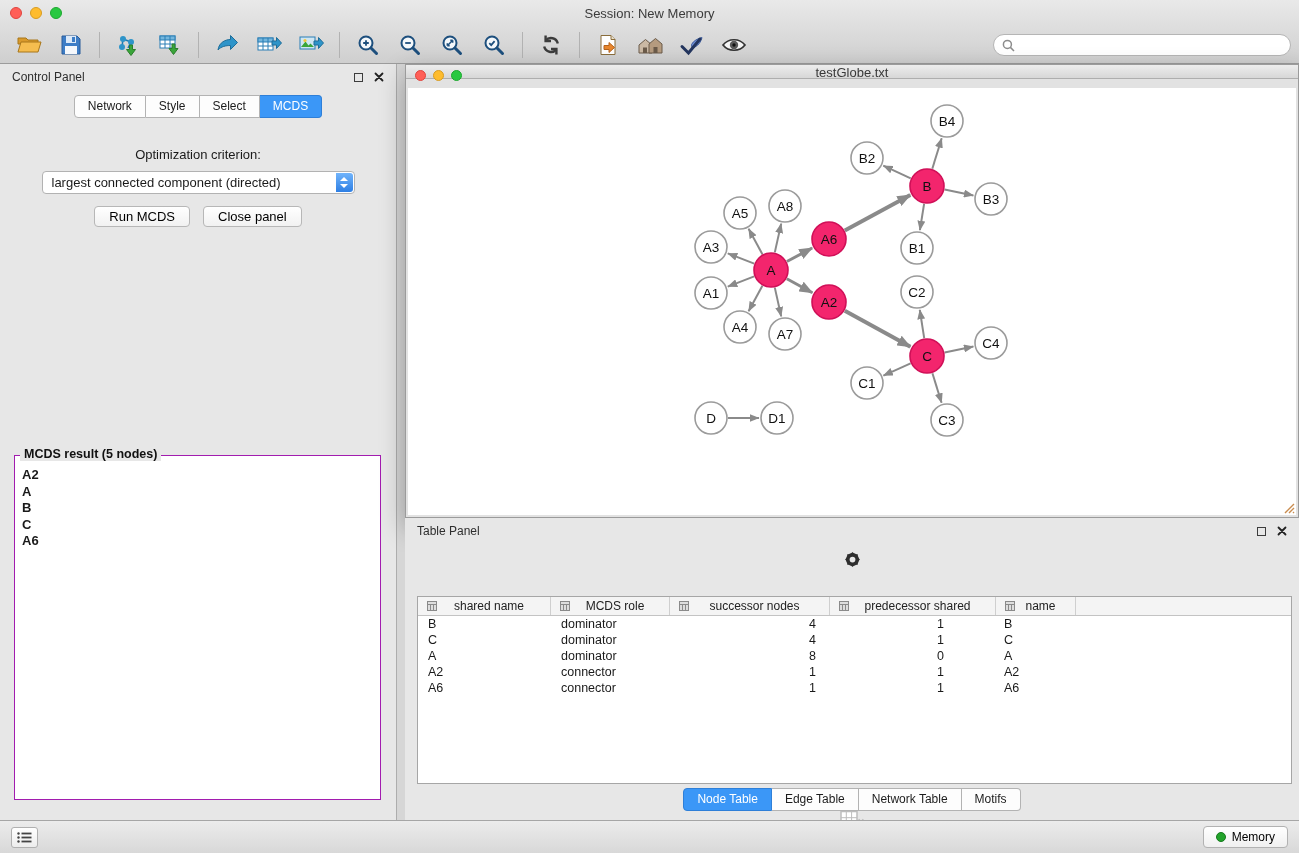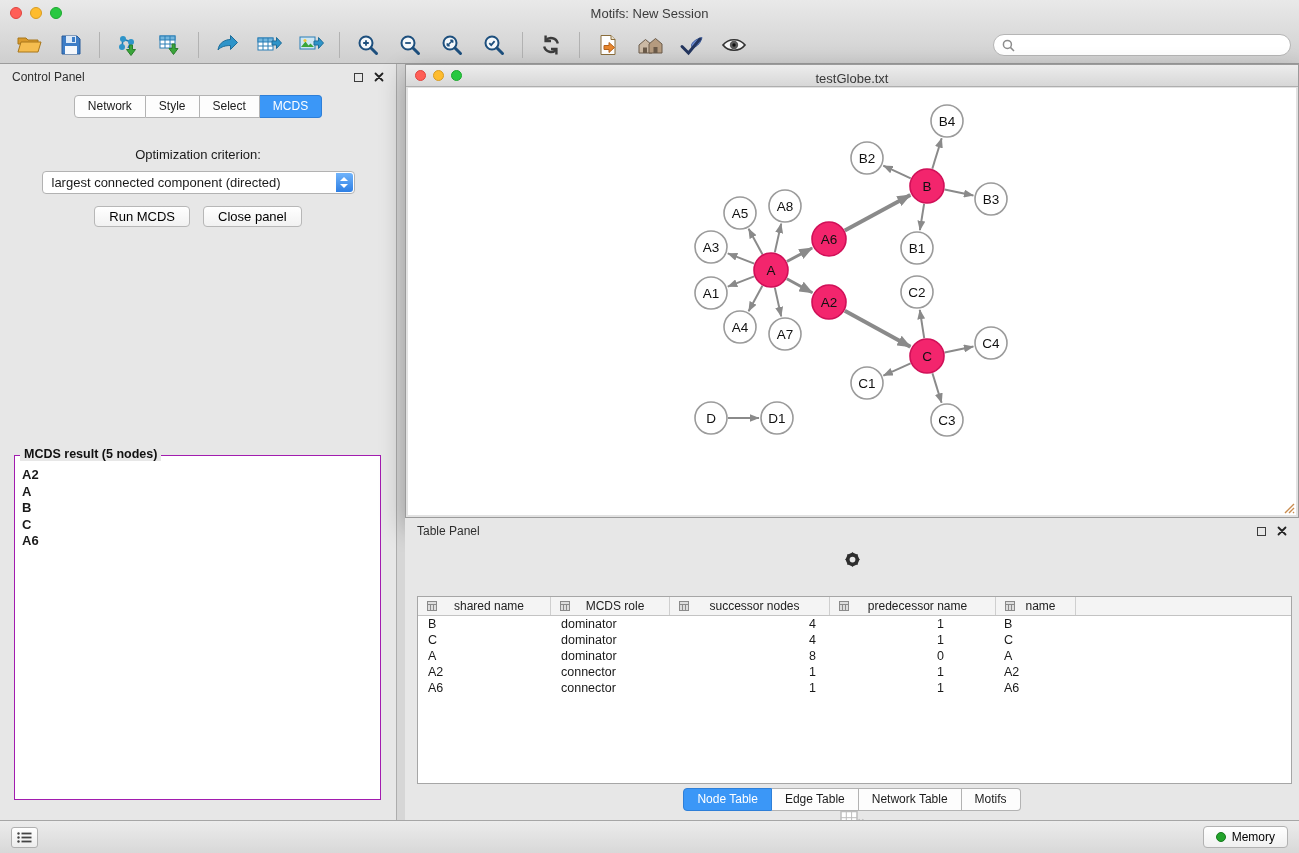--- a/index.html
+++ b/index.html
@@ -52,22 +52,22 @@
   .mac-btn { height:21px; padding:0 14px; background:linear-gradient(#ffffff,#f1f1f1);
     border:1px solid #b7b7b7; border-radius:4px; font-size:13px; font-family:"Liberation Sans",sans-serif; }
   .result-group { position:absolute; left:14px; right:15px; top:391px; bottom:20px;
     border:1px solid #a21caf; background:#fff;font-weight:bold; }
   .result-legend { position:absolute; top:-9px; left:5px; background:#e7e7e7; padding:0 4px; font-size:12.5px; color:#111; }
   .result-list { padding:11px 7px 0 7px; }
   .result-item { font-size:13px; line-height:16.5px; }
   
   .network-window { position:absolute; left:405px; top:64px; width:894px; height:454px;
     background:#e2e2e2; border:1px solid #9b9b9b; box-shadow:0 10px 24px rgba(0,0,0,.3); }
-  .inner-titlebar { height:22px; background:linear-gradient(#ededed,#d7d7d7); border-bottom:1px solid #aeaeae;
-    position:relative; display:flex; align-items:flex-end; justify-content:center; }
+  .inner-titlebar { height:14px; background:linear-gradient(#ededed,#d7d7d7); border-bottom:1px solid #aeaeae;
+    position:relative; display:flex; align-items:flex-start; justify-content:center; }
   .inner-titlebar .traffic { top:5px; left:9px; gap:7px; }
   .inner-titlebar .light { width:11px; height:11px; }
   .inner-title { font-size:13px; color:#393939; }
   .net-canvas { position:absolute; top:23px; left:2px; right:2px; bottom:2px; background:#fff;padding-left:48px; }
   #graph-svg { position:absolute; top:0; left:0; }
   #graph-svg text { font-family:"Liberation Sans",sans-serif; }
   .resize-grip { position:absolute; right:1px; bottom:1px; }
   
   .table-panel { position:absolute; left:405px; top:518px; width:894px; bottom:33px; background:#e7e7e7; }
   .tp-toolbar { height:44px; display:flex; align-items:center; padding:0 18px; gap:24px; margin-top:4px;flex-direction:column; }
@@ -102,21 +102,21 @@
 
 <div class="app">
 
   <div class="chrome">
     <div class="titlebar">
       <div class="traffic">
         <span class="light red"></span>
         <span class="light yellow"></span>
         <span class="light green"></span>
       </div>
-      <span class="title">Motifs: New Session</span>
+      <span class="title">Session: New Memory</span>
     </div>
     <div class="toolbar">
       <button class="tbtn">
         <svg width="26" height="24" viewBox="0 0 26 24">
           <path d="M2 5 h8 l2 2 h10 v4 H2z" fill="#d99a2b" stroke="#a8761a"></path>
           <path d="M2 19 L5 9 h20 l-3 10z" fill="#f5bd4f" stroke="#a8761a"></path>
         </svg>
       </button>
       <button class="tbtn">
         <svg width="24" height="24" viewBox="0 0 24 24">
@@ -505,21 +505,21 @@
             </svg>
             <span class="th-label">successor nodes</span>
           </div>
           <div class="th col3">
             <svg width="10" height="10" viewBox="0 0 10 10">
               <rect x="0.5" y="0.5" width="9" height="9" fill="#dedede" stroke="#8a8a8a"></rect>
               <line x1="0.5" y1="3.5" x2="9.5" y2="3.5" stroke="#8a8a8a"></line>
               <line x1="3.5" y1="3.5" x2="3.5" y2="9.5" stroke="#8a8a8a"></line>
               <line x1="6.5" y1="3.5" x2="6.5" y2="9.5" stroke="#8a8a8a"></line>
             </svg>
-            <span class="th-label">predecessor name</span>
+            <span class="th-label">predecessor shared</span>
           </div>
           <div class="th col4">
             <svg width="10" height="10" viewBox="0 0 10 10">
               <rect x="0.5" y="0.5" width="9" height="9" fill="#dedede" stroke="#8a8a8a"></rect>
               <line x1="0.5" y1="3.5" x2="9.5" y2="3.5" stroke="#8a8a8a"></line>
               <line x1="3.5" y1="3.5" x2="3.5" y2="9.5" stroke="#8a8a8a"></line>
               <line x1="6.5" y1="3.5" x2="6.5" y2="9.5" stroke="#8a8a8a"></line>
             </svg>
             <span class="th-label">name</span>
           </div>

